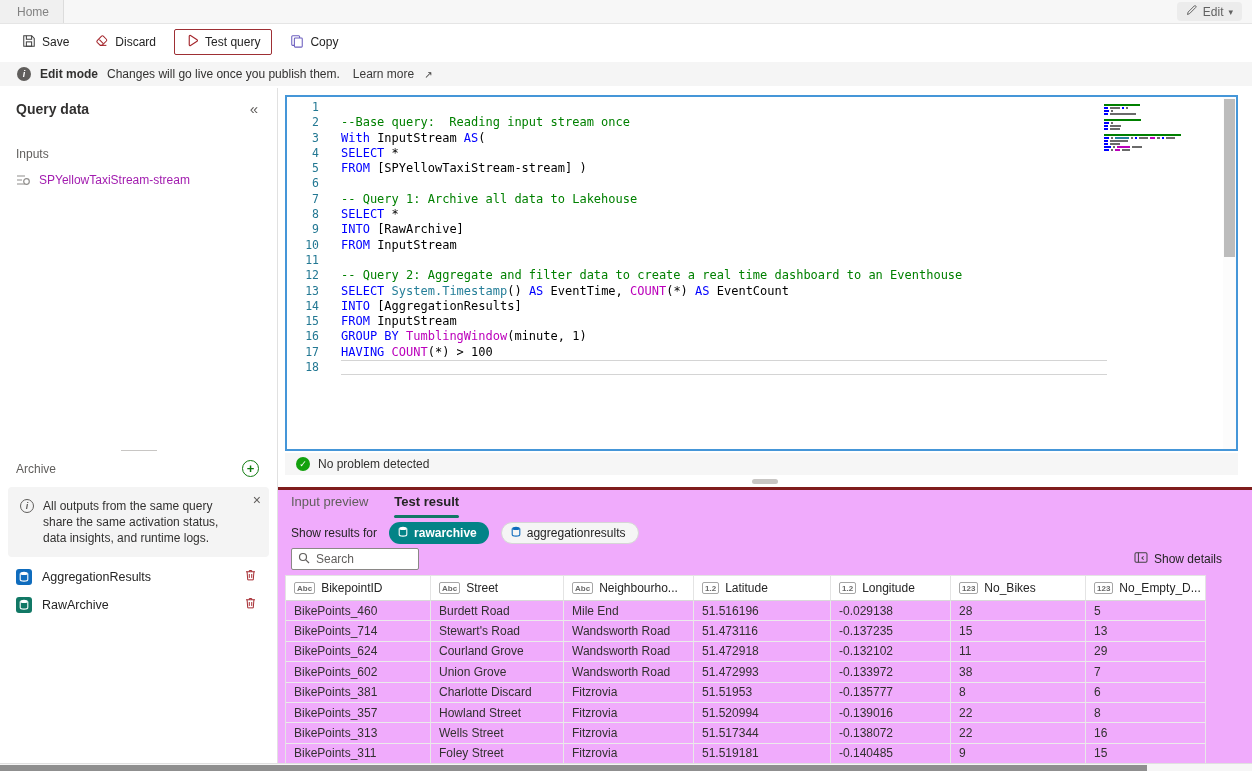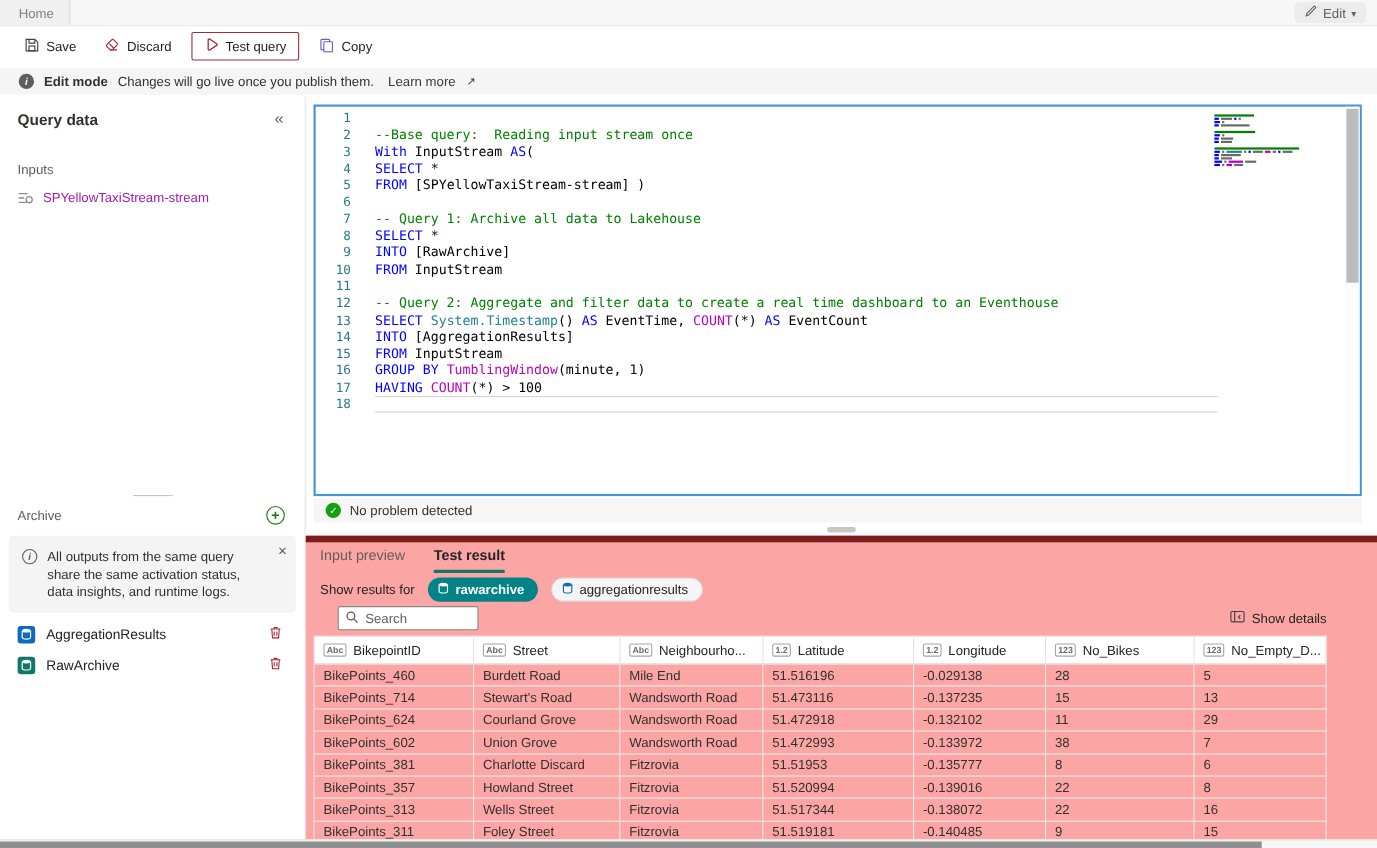--- a/index.html
+++ b/index.html
@@ -61,30 +61,30 @@
   .vsb{position:absolute;top:0;right:0;width:13px;bottom:0;background:#fcfcfc}
   .vsb-thumb{position:absolute;top:2px;left:1px;width:11px;height:158px;background:#bcbcbc}
 
   .status{position:absolute;left:7px;right:14px;top:365px;height:22px;background:#f6f6f6;display:flex;align-items:center;gap:8px;padding-left:11px;color:#323130}
   .check{width:14px;height:14px;border-radius:50%;background:#13a10e;color:#fff;font-size:9px;display:flex;align-items:center;justify-content:center;flex:none}
 
   .splitter{position:absolute;top:389px;left:0;right:0;height:9px;display:flex;justify-content:center;align-items:center}
   .grip{width:26px;height:5px;border-radius:2.5px;background:#c8c6c4}
 
   
-  .results{position:absolute;top:399px;left:0;right:0;bottom:0;border-top:6px solid #7f1d1d;padding:4px 16px 0 7px;background:#fca5a5;overflow:hidden}
+  .results{position:absolute;top:399px;left:0;right:0;bottom:0;border-top:3px solid #7f1d1d;padding:4px 0 0 7px;background:#f0abfc;overflow:hidden}
   .tabs{display:flex;gap:26px;height:24px;margin-left:6px;font-size:13px}
   .tab{position:relative;color:#605e5c;padding-bottom:7px}
   .tab.active{color:#242424;font-weight:700}
   .tab-underline{position:absolute;left:0;right:0;bottom:0;height:3px;border-radius:1.5px}
   .controls{display:flex;align-items:center;gap:12px;margin:4px 0 0 6px;height:22px}
   .pills{display:flex;gap:12px;align-items:center}
   .pill{height:22px;border-radius:11px;display:flex;align-items:center;gap:6px;padding:0 12px 0 9px;font-weight:600;color:#fff}
   .pill.unsel{background:#f5f5f5;border:1px solid #d6d6d6;color:#242424;font-weight:400}
-  .search-row{display:flex;align-items:center;justify-content:space-between;margin:4px 0 0 22px;height:22px;padding-right:30px}
+  .search-row{display:flex;align-items:center;justify-content:space-between;margin:4px 0 0 6px;height:22px;padding-right:30px}
   .search-box{width:128px;height:22px;border:1px solid #8a8886;border-radius:2px;display:flex;align-items:center;gap:6px;padding:0 6px;background:#fff}
   .search-box input{border:none;outline:none;width:100%;font:inherit;color:#323130}
   .search-box input::placeholder{color:#605e5c}
   .show-details{display:flex;gap:6px;align-items:center;color:#242424}
 
   .grid{display:grid;grid-template-columns:145px 133px 130px 137px 120px 135px 120px;margin-top:5px;width:920px;border-left:1px solid #e4e4e4}
   .hcell{height:26px;border:1px solid #e4e4e4;border-left:none;border-bottom:1px solid #d9d9d9;display:flex;align-items:center;gap:6px;padding:0 8px;background:#fff;color:#242424}
   .type-badge{font-size:8px;font-weight:700;color:#696969;border:1px solid #a6a6a6;border-radius:2px;padding:0 2px;height:12px;display:flex;align-items:center;flex:none}
   .cell{height:20.4px;border-right:1px solid #e8e8e8;border-bottom:1px solid #ebebeb;display:flex;align-items:center;padding:0 8px;color:#323130;white-space:nowrap;overflow:hidden}
 

